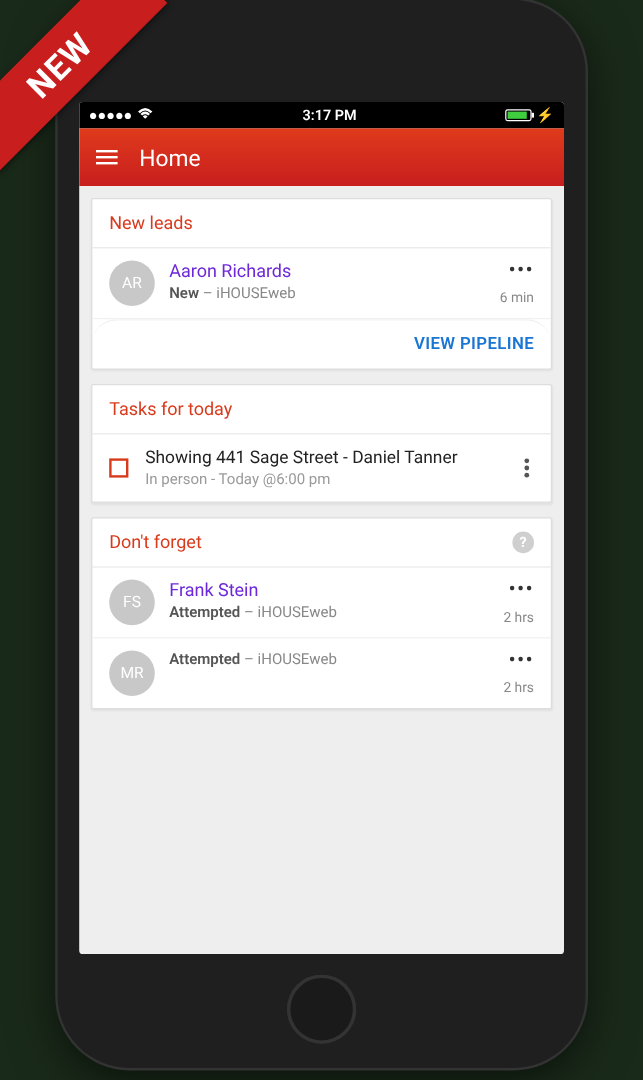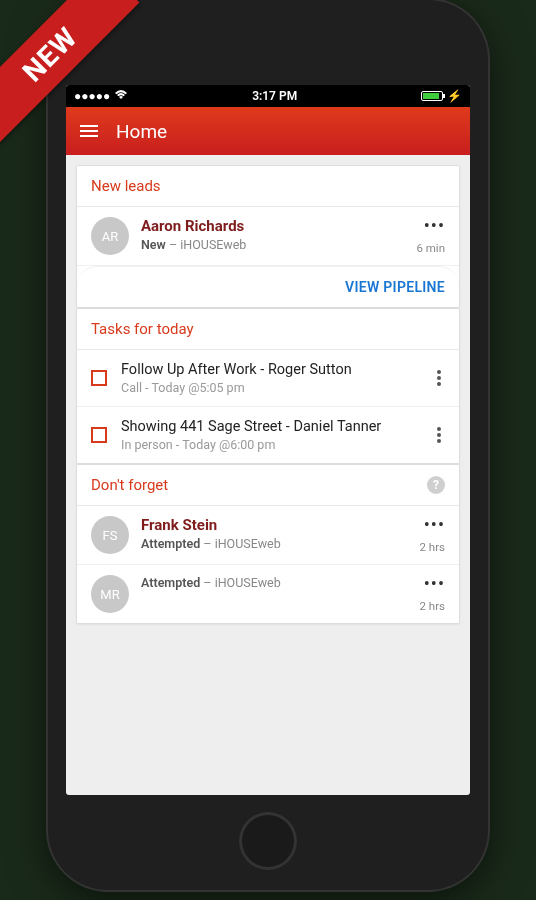--- a/index.html
+++ b/index.html
@@ -93,20 +93,21 @@
     .content {
       position:absolute;
       top:70px; left:0; right:0; bottom:0;
       padding: 10px 10px 0 10px;
       overflow: hidden;
     }
     .card {
       background: #fff;
       border: 1px solid #ddd;
       border-radius: 2px;
+      margin-bottom: 12px;
       box-shadow: 0 1px 2px rgba(0,0,0,.06);
     }
     .card-header {
       padding: 11px 14px;
       color: #d83a1c;
       font-size: 15px;
       border-bottom: 1px solid #e8e8e8;
       display:flex;
       align-items:center;
       justify-content: space-between;
@@ -134,21 +135,21 @@
       border-bottom: 1px solid #f0f0f0;
     }
     .lead-item:last-of-type, .forget-item:last-of-type { border-bottom:none; }
     .avatar {
       width:38px;height:38px;border-radius:50%;
       background:#c8c8c8;color:#fff;font-size:13px;
       display:flex;align-items:center;justify-content:center;
       flex-shrink:0;
     }
     .item-main { flex:1; min-width:0; }
-    .item-title { font-size:15px; color:#7f1d1d; margin-bottom:2px;font-weight:bold; }
+    .item-title { font-size:15px; color:#6d28d9; margin-bottom:2px; }
     .item-sub { font-size:12.5px; color:#888; }
     .item-sub .strong { color:#555; font-weight:600; }
     .item-right { display:flex; flex-direction:column; align-items:flex-end; gap:6px; }
     .more-dots-h { font-size:18px; letter-spacing:1px; color:#333; cursor:pointer; line-height:1; }
     .time-ago { font-size:11.5px; color:#888; }
     
     .task-item {
       display:flex; align-items:center; gap:14px;
       padding: 11px 14px;
       border-bottom:1px solid #f0f0f0;
@@ -221,32 +222,20 @@
         <div class="card-footer">VIEW PIPELINE</div>
       </div>
 
       <div class="card">
         <div class="card-header">
           <span>Tasks for today</span>
         </div>
         <div class="task-item">
           <div class="checkbox-empty"></div>
           <div class="task-main">
-            <div class="task-title">Follow Up After Work - Roger Sutton</div>
-            <div class="task-sub">Call - Today @5:05 pm</div>
-          </div>
-          <div class="more-dots-v">
-              <span></span>
-              <span></span>
-              <span></span>
-            </div>
-        </div>
-        <div class="task-item">
-          <div class="checkbox-empty"></div>
-          <div class="task-main">
             <div class="task-title">Showing 441 Sage Street - Daniel Tanner</div>
             <div class="task-sub">In person - Today @6:00 pm</div>
           </div>
           <div class="more-dots-v">
               <span></span>
               <span></span>
               <span></span>
             </div>
         </div>
       </div>

